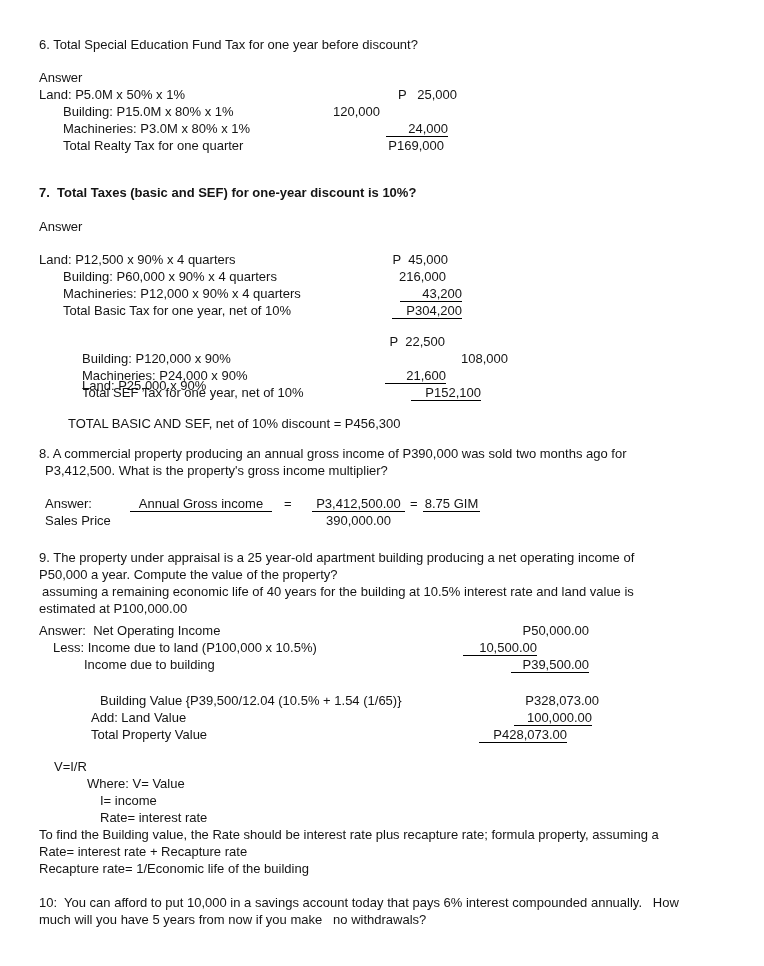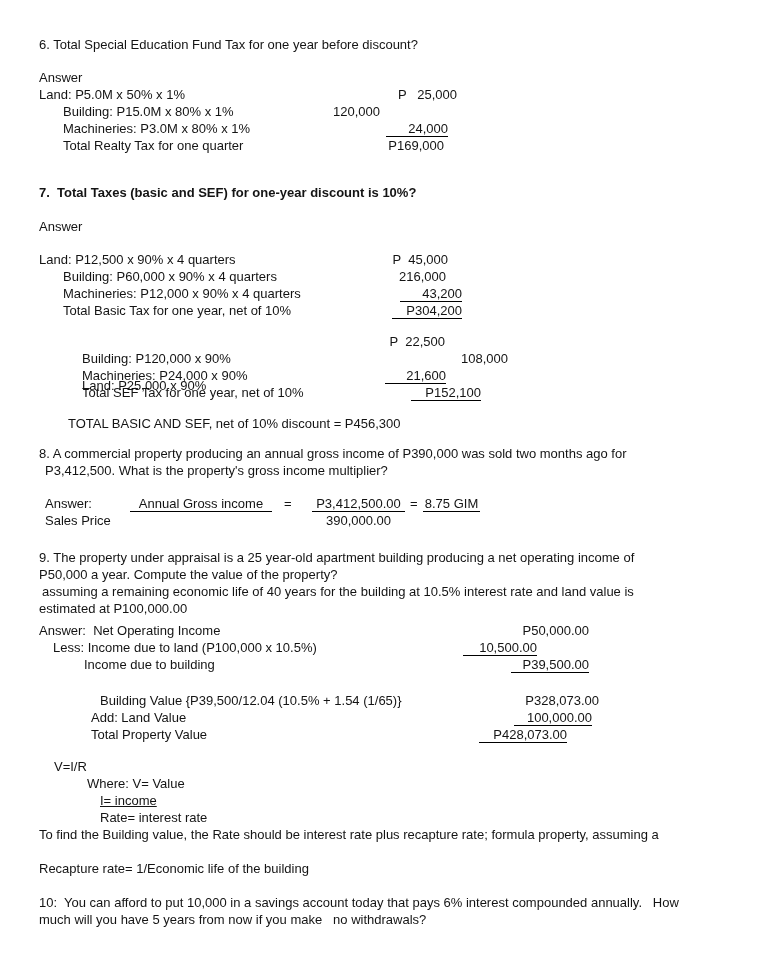--- a/index.html
+++ b/index.html
@@ -82,21 +82,22 @@
   <div class="amt u" style="left:511px;top:657px;width:78px;">P39,500.00</div>
   <div class="ln" style="left:100px;top:693px;">Building Value {P39,500/12.04 (10.5% + 1.54 (1/65)}</div>
   <div class="amt" style="left:511px;top:693px;width:88px;">P328,073.00</div>
   <div class="ln" style="left:91px;top:710px;">Add: Land Value</div>
   <div class="amt u" style="left:514px;top:710px;width:78px;">100,000.00</div>
   <div class="ln" style="left:91px;top:727px;">Total Property Value</div>
   <div class="amt u" style="left:479px;top:727px;width:88px;">P428,073.00</div>
 
   <div class="ln" style="left:54px;top:759px;">V=I/R</div>
   <div class="ln" style="left:39px;top:776px;margin-left:48px;">Where: V= Value</div>
-  <div class="ln" style="left:100px;top:793px;text-decoration:underline;">I= income</div>
+  <div class="ln" style="left:100px;top:793px;">I= income</div>
   <div class="ln" style="left:100px;top:810px;">Rate= interest rate</div>
   <div class="ln" style="left:39px;top:827px;">To find the Building value, the Rate should be interest rate plus recapture rate; formula property, assuming a</div>
+  <div class="ln" style="left:39px;top:844px;">Rate= interest rate + Recapture rate</div>
   <div class="ln" style="left:39px;top:861px;">Recapture rate= 1/Economic life of the building</div>
 
   <div class="ln" style="left:39px;top:895px;">10:  You can afford to put 10,000 in a savings account today that pays 6% interest compounded annually.   How</div>
   <div class="ln" style="left:39px;top:912px;">much will you have 5 years from now if you make   no withdrawals?</div>
 
 </div>
 
 </body></html>

